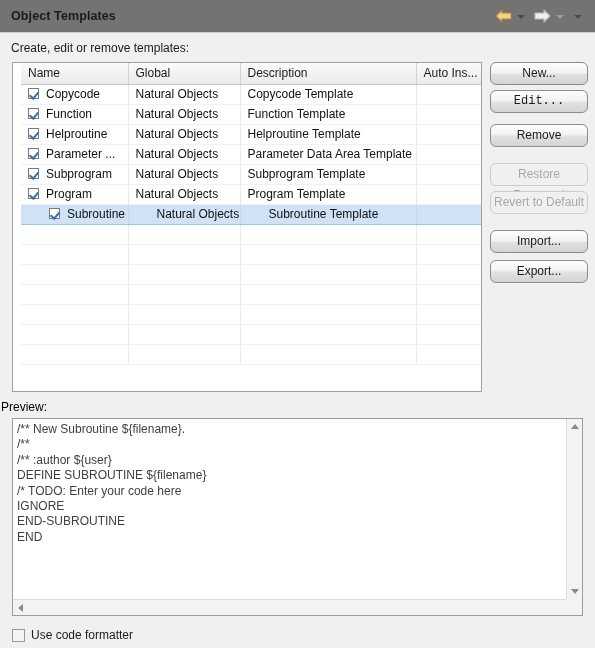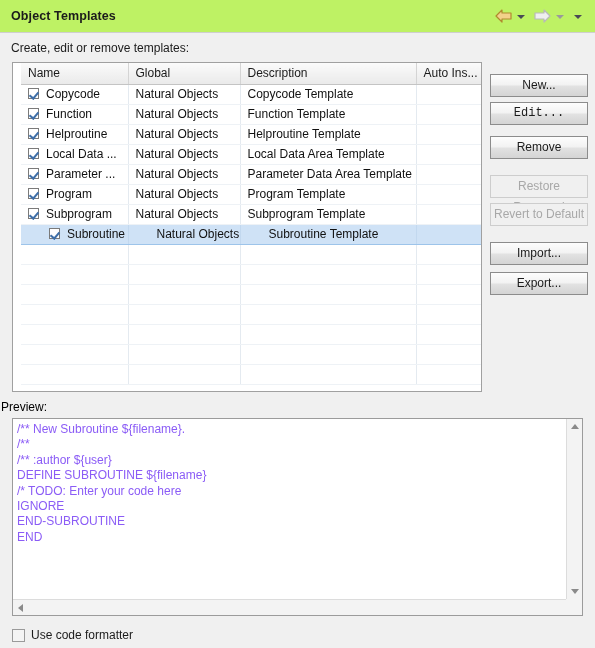--- a/index.html
+++ b/index.html
@@ -15,21 +15,21 @@
     color: #000;
     overflow: hidden;
     position: relative;
   }
 
   
   #titlebar {
     position: absolute;
     left: 0; top: 0;
     width: 595px; height: 33px;
-    background: #bef264;
+    background: #737373;
     border-bottom: 1px solid #cfcfcf;
     box-sizing: border-box;
   }
   #title-text {
     position: absolute;
     left: 11px; top: 9px;
     font-size: 12.5px;
     font-weight: bold;
     color: #1b1b1b;
     letter-spacing: .1px;
@@ -136,30 +136,29 @@
     border-width: 0 2px 2px 0;
     transform: rotate(40deg);
   }
 
   
   .btn {
     position: absolute;
     left: 490px;
     width: 98px; height: 23px;
     border: 1px solid #8c8c8c;
-    border-radius: 0;
+    border-radius: 6px;
     background: linear-gradient(to bottom, #fdfdfd 0%, #f2f2f2 48%, #e2e2e2 52%, #d4d4d4 100%);
     font-family: "Liberation Sans", sans-serif;
     font-size: 12px;
     color: #1b1b1b;
     text-align: center;
     line-height: 21px;
     box-sizing: border-box;
     padding: 0;
-    margin-top: 12px;
   }
   .btn.disabled {
     color: #a8a8a8;
     background: #f0f0f0;
     border-color: #cdcdcd;
   }
 
   
   #preview-label {
     position: absolute;
@@ -176,21 +175,21 @@
     box-sizing: border-box;
     overflow: hidden;
   }
   #preview-text {
     position: absolute;
     left: 4px; top: 3px;
     width: 548px;
     font-family: "Liberation Sans", sans-serif;
     font-size: 12px;
     line-height: 15.4px;
-    color: #8b5cf6;
+    color: #404040;
     white-space: pre;
   }
   
   #pv-vscroll {
     position: absolute;
     right: 0; top: 0;
     width: 16px; bottom: 16px;
     background: #f3f3f3;
     border-left: 1px solid #dcdcdc;
     box-sizing: border-box;
@@ -306,41 +305,35 @@
           <td class="col-desc">Function Template</td>
           <td class="col-auto"></td>
         </tr>
         <tr>
           <td class="col-name"><span class="cellchk"></span><span>Helproutine</span></td>
           <td class="col-context">Natural Objects</td>
           <td class="col-desc">Helproutine Template</td>
           <td class="col-auto"></td>
         </tr>
         <tr>
-          <td class="col-name"><span class="cellchk"></span><span>Local Data ...</span></td>
-          <td class="col-context">Natural Objects</td>
-          <td class="col-desc">Local Data Area Template</td>
-          <td class="col-auto"></td>
-        </tr>
-        <tr>
           <td class="col-name"><span class="cellchk"></span><span>Parameter ...</span></td>
           <td class="col-context">Natural Objects</td>
           <td class="col-desc">Parameter Data Area Template</td>
           <td class="col-auto"></td>
         </tr>
         <tr>
+          <td class="col-name"><span class="cellchk"></span><span>Subprogram</span></td>
+          <td class="col-context">Natural Objects</td>
+          <td class="col-desc">Subprogram Template</td>
+          <td class="col-auto"></td>
+        </tr>
+        <tr>
           <td class="col-name"><span class="cellchk"></span><span>Program</span></td>
           <td class="col-context">Natural Objects</td>
           <td class="col-desc">Program Template</td>
-          <td class="col-auto"></td>
-        </tr>
-        <tr>
-          <td class="col-name"><span class="cellchk"></span><span>Subprogram</span></td>
-          <td class="col-context">Natural Objects</td>
-          <td class="col-desc">Subprogram Template</td>
           <td class="col-auto"></td>
         </tr>
         <tr class="selected">
           <td class="col-name"><span class="cellchk"></span><span>Subroutine</span></td>
           <td class="col-context">Natural Objects</td>
           <td class="col-desc">Subroutine Template</td>
           <td class="col-auto"></td>
         </tr>
         <tr>
           <td class="col-name">&nbsp;</td>

